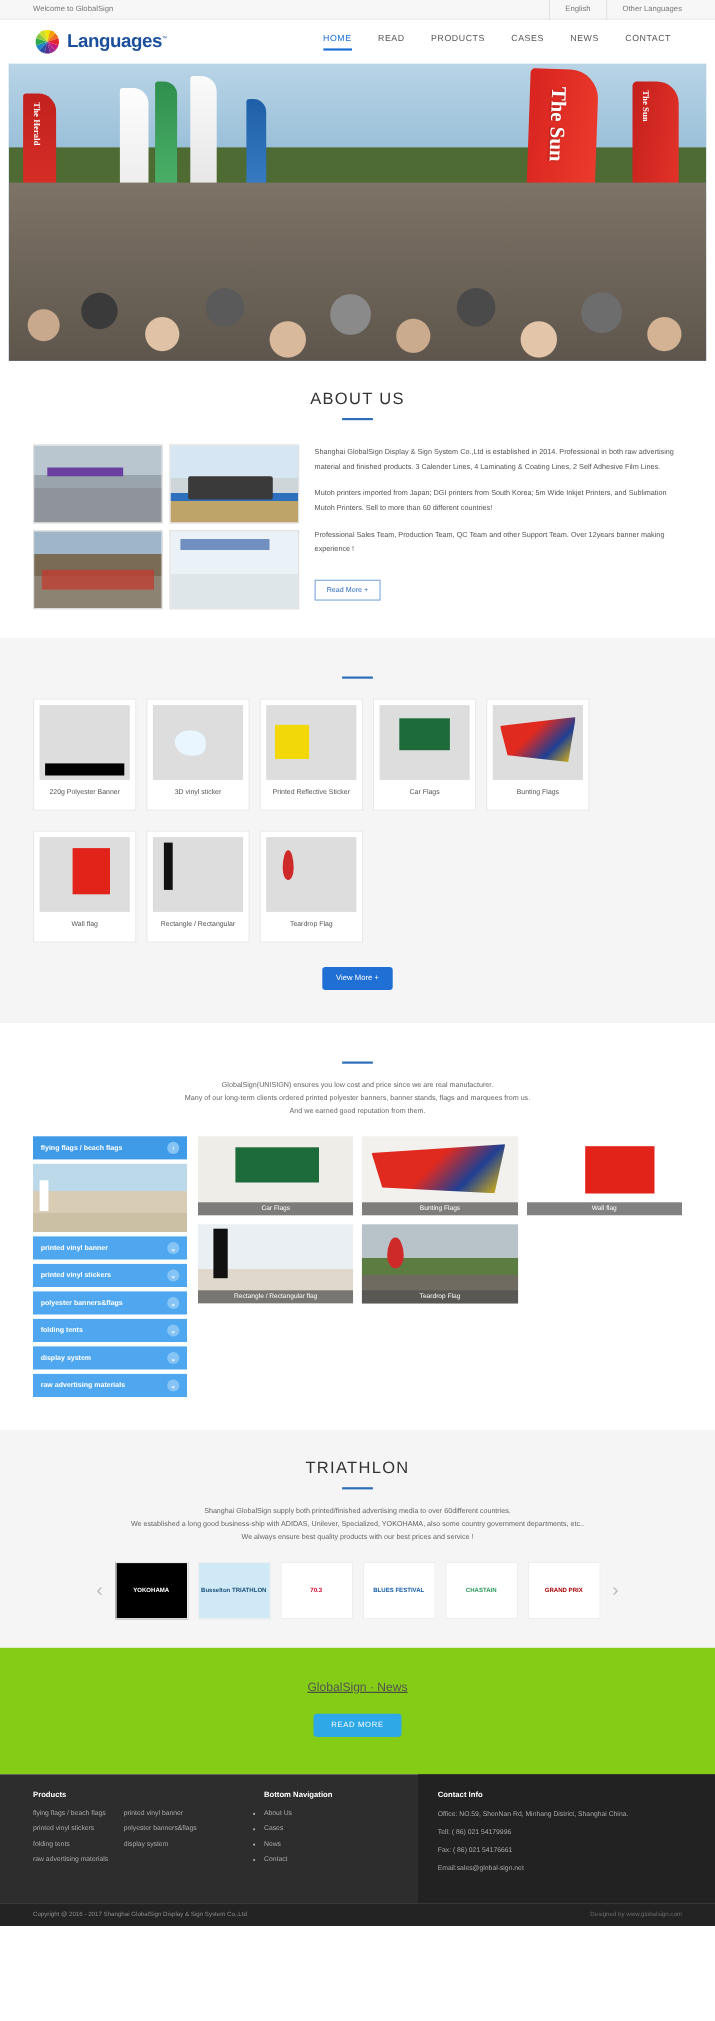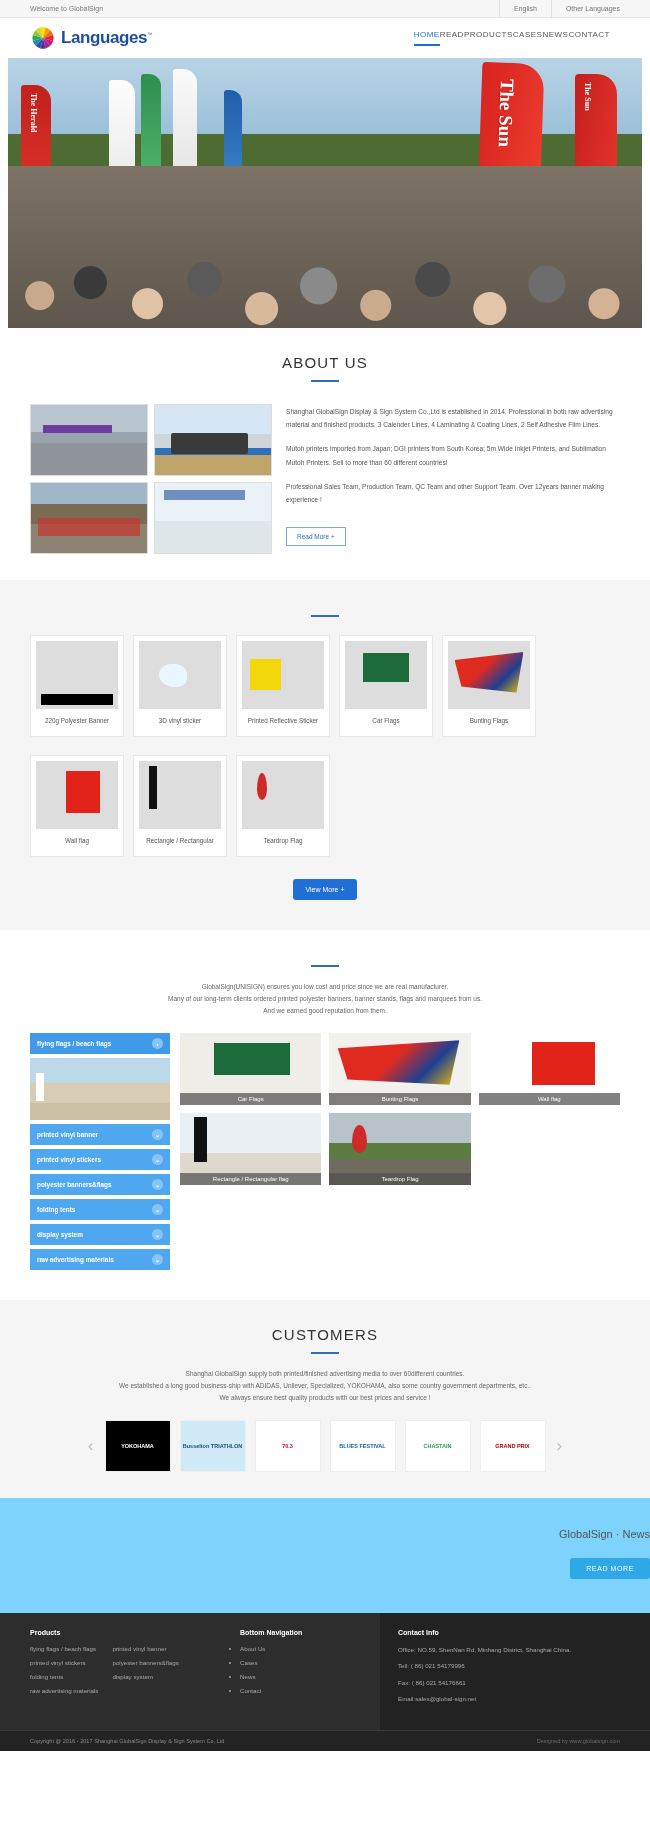--- a/index.html
+++ b/index.html
@@ -46,20 +46,21 @@
     color: #1b4f9c;
     letter-spacing: -0.4px;
     margin-left: 5px;
   }
   .logo-text .tm { font-size: 5px; vertical-align: super; font-weight: normal; }
   .nav {
     flex: 1;
     display: flex;
     justify-content: flex-end;
     align-items: center;
+    gap: 24px;
     padding-right: 10px;
     text-align: center;
   }
   .nav-item {
     font-size: 8px;
     color: #555;
     letter-spacing: 0.5px;
     padding-bottom: 5px;
     border-bottom: 2px solid transparent;
     cursor: pointer;
@@ -320,21 +321,21 @@
     overflow: hidden;
   }
   .cl-yoko { background:#000; color:#fff; }
   .cl-buss { background:#cfe9f7; color:#1a4f7a; }
   .cl-703 { background:#fff; color:#d6002a; }
   .cl-blues { background:#fff; color:#1a5fa8; }
   .cl-chas { background:#fff; color:#2e9b5a; }
   .cl-gp { background:#fff; color:#a00; }
 
   
-  .news-block { text-align: right; padding: 30px 0 34px; background:#7dd3fc; }
+  .news-block { text-align: center; padding: 30px 0 34px; background:#84cc16;text-decoration:underline; }
   .news-title { font-size: 11px; color: #555; }
   .btn-news {
     display: inline-block;
     margin-top: 18px;
     background: #2fa8e8;
     color: #fff;
     font-size: 7px;
     letter-spacing: .6px;
     padding: 7px 16px;
     border-radius: 3px;
@@ -555,21 +556,21 @@
         <div class="label">Rectangle / Rectangular flag</div>
       </div>
       <div class="cat-cell cc-tear">
         <div class="label">Teardrop Flag</div>
       </div>
     </div>
   </div>
 </div>
 
 <div class="section gray">
-  <div class="sec-title">CUSTOMERS</div>
+  <div class="sec-title">TRIATHLON</div>
   <div class="sec-rule"></div>
   <div class="sec-desc">
     <div>Shanghai GlobalSign supply both printed/finished advertising media to over 60different countries.</div>
     <div>We established a long good business-ship with ADIDAS, Unilever, Specialized, YOKOHAMA, also some country government departments, etc..</div>
     <div>We always ensure best quality products with our best prices and service !</div>
   </div>
   <div class="cust-row">
     <span class="arrow">‹</span>
     <div class="cust-logo cl-yoko">YOKOHAMA</div>
     <div class="cust-logo cl-buss">Busselton TRIATHLON</div>

